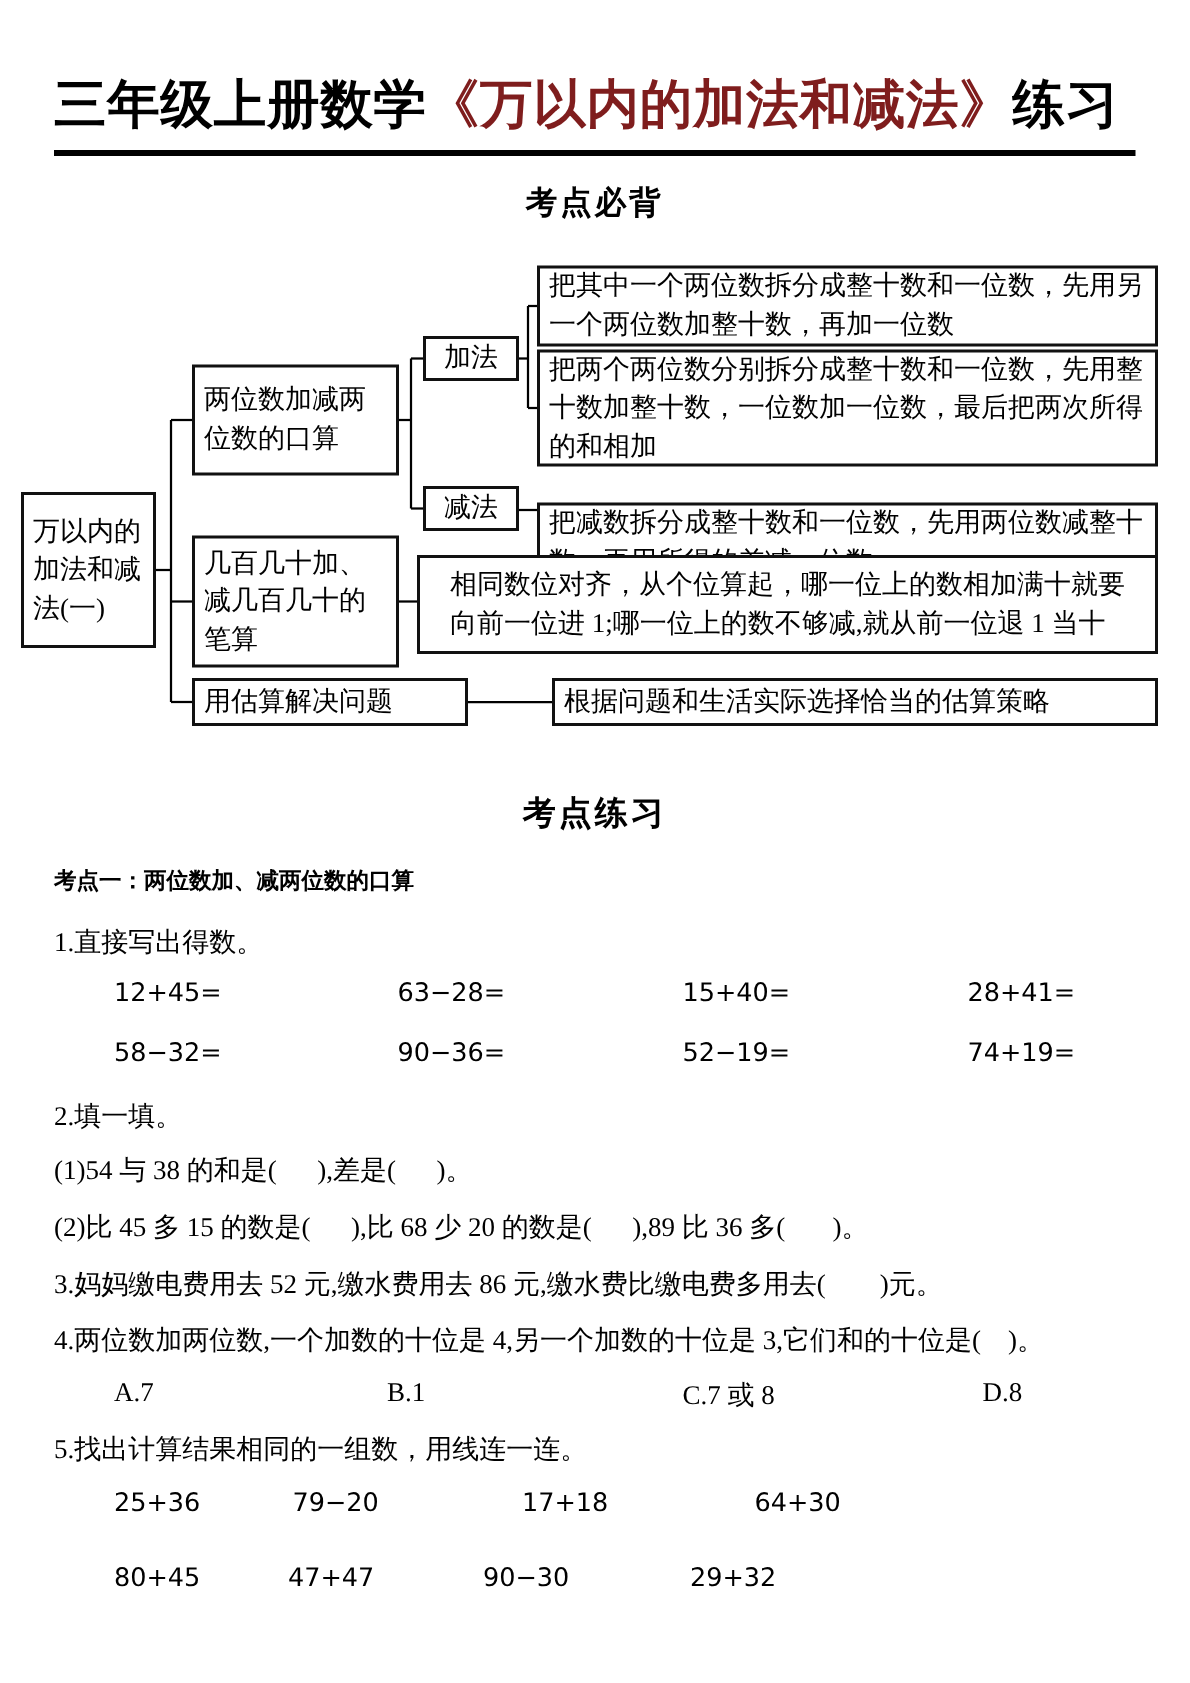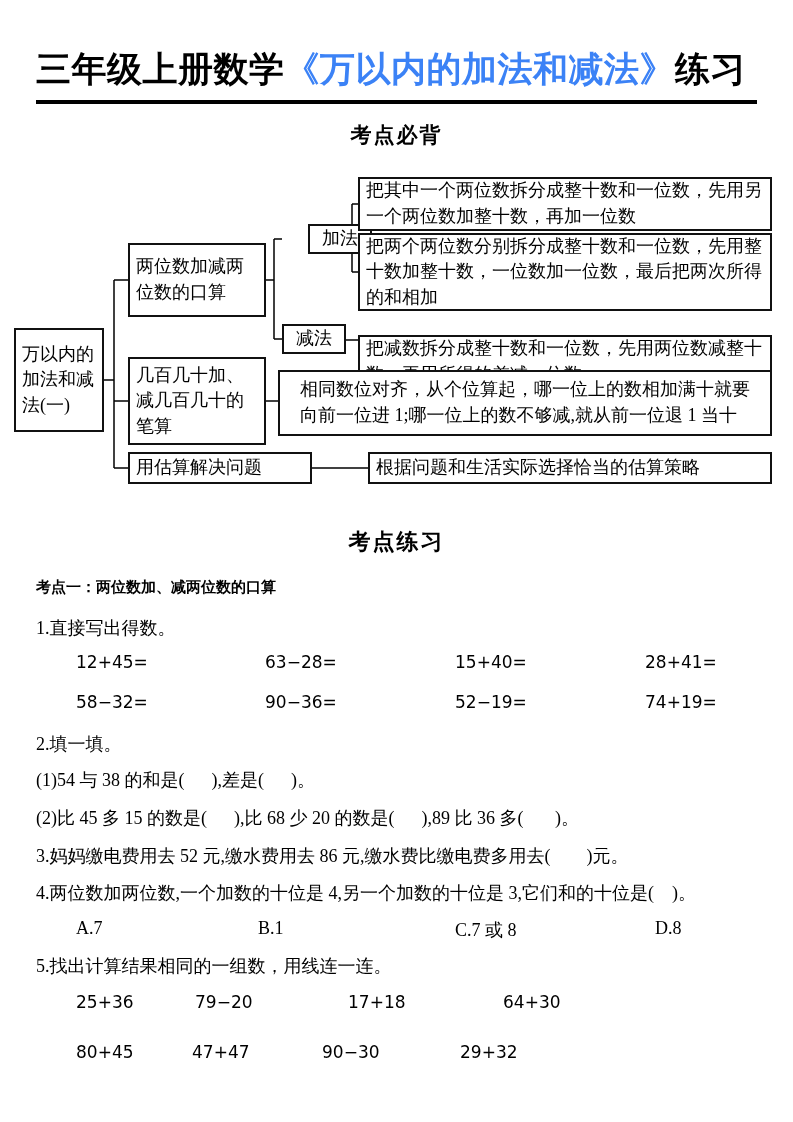--- a/index.html
+++ b/index.html
@@ -6,40 +6,40 @@
   html,body { background:#ffffff; }
   .page {
     position:relative; width:793px; height:1122px; background:#ffffff;
     font-family:"Liberation Serif","DejaVu Serif",serif; color:#000;
     overflow:hidden;
   }
   .title {
     position:absolute; left:36px; top:46px; width:721px;
     font-size:35px; font-weight:bold; white-space:nowrap; letter-spacing:0.5px;
   }
-  .title .red { color:#3b82f6; }
+  .title .red { color:#7f1d1d; }
   .title-rule { position:absolute; left:36px; top:100px; width:721px; height:4px; background:#000; }
   .h2 { position:absolute; left:0; width:793px; text-align:center; font-weight:bold; }
   .h2.memorize { top:121px; font-size:21px; letter-spacing:2px; }
   .h2.practice { top:527px; font-size:22px; letter-spacing:2px; }
 
   .connectors { position:absolute; left:0; top:0; width:793px; height:500px; }
   .connectors line { stroke:#000; stroke-width:1.5; }
 
   .box {
     position:absolute; border:2px solid #111; background:#fff;
     display:flex; align-items:center; padding:2px 6px;
     font-size:18px; line-height:1.42;
   }
   .box.center { justify-content:center; text-align:center; }
   .root       { left:14px;  top:328px; width:90px;  height:104px; }
   .b-oral     { left:128px; top:243px; width:138px; height:74px; }
   .b-written  { left:128px; top:357px; width:138px; height:88px; }
   .b-est      { left:128px; top:452px; width:184px; height:32px; }
-  .n-add      { left:282px; top:224px; width:64px;  height:30px;margin-left:26px; }
+  .n-add      { left:282px; top:224px; width:64px;  height:30px; }
   .n-sub      { left:282px; top:324px; width:64px;  height:30px; }
   .r1         { left:358px; top:177px; width:414px; height:54px; }
   .r2         { left:358px; top:233px; width:414px; height:78px; }
   .r3         { left:358px; top:315px; width:414px; height:54px;margin-top:20px; }
   .r4         { left:278px; top:370px; width:494px; height:66px;padding-left:20px; }
   .r5         { left:368px; top:452px; width:404px; height:32px; }
 
   .line { position:absolute; left:36px; font-size:18px; white-space:pre; }
   .topic { top:578px; font-weight:bold; font-size:15px; }
   .q1label { top:616px; }

